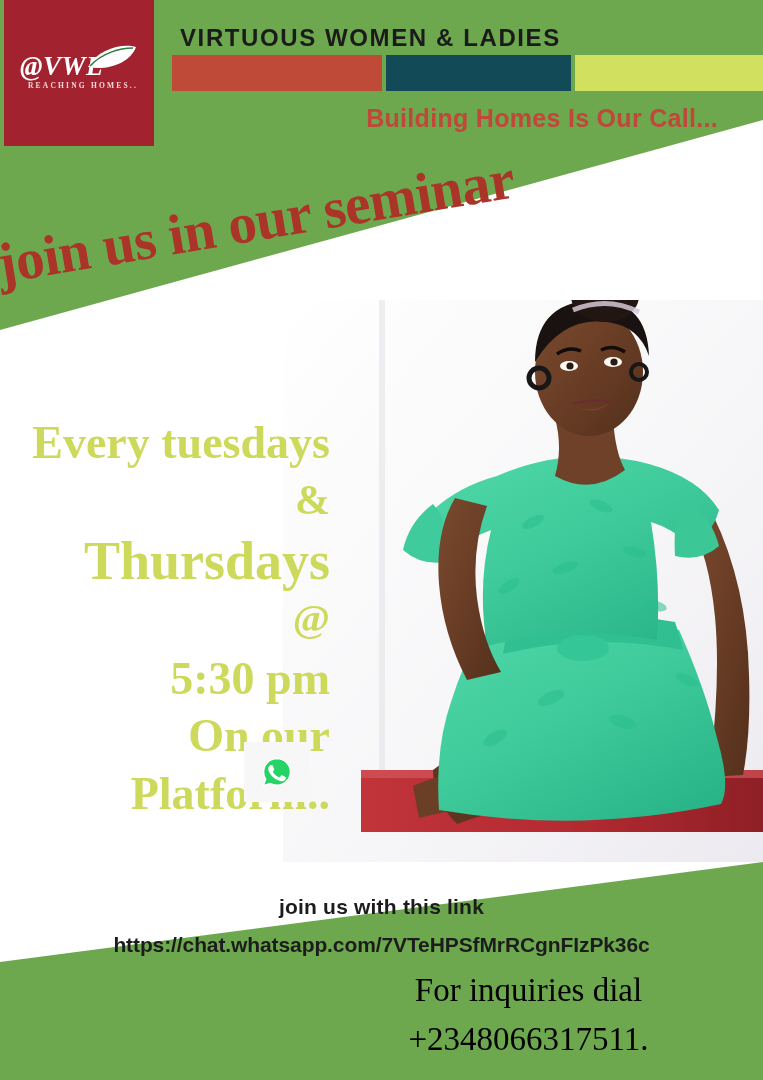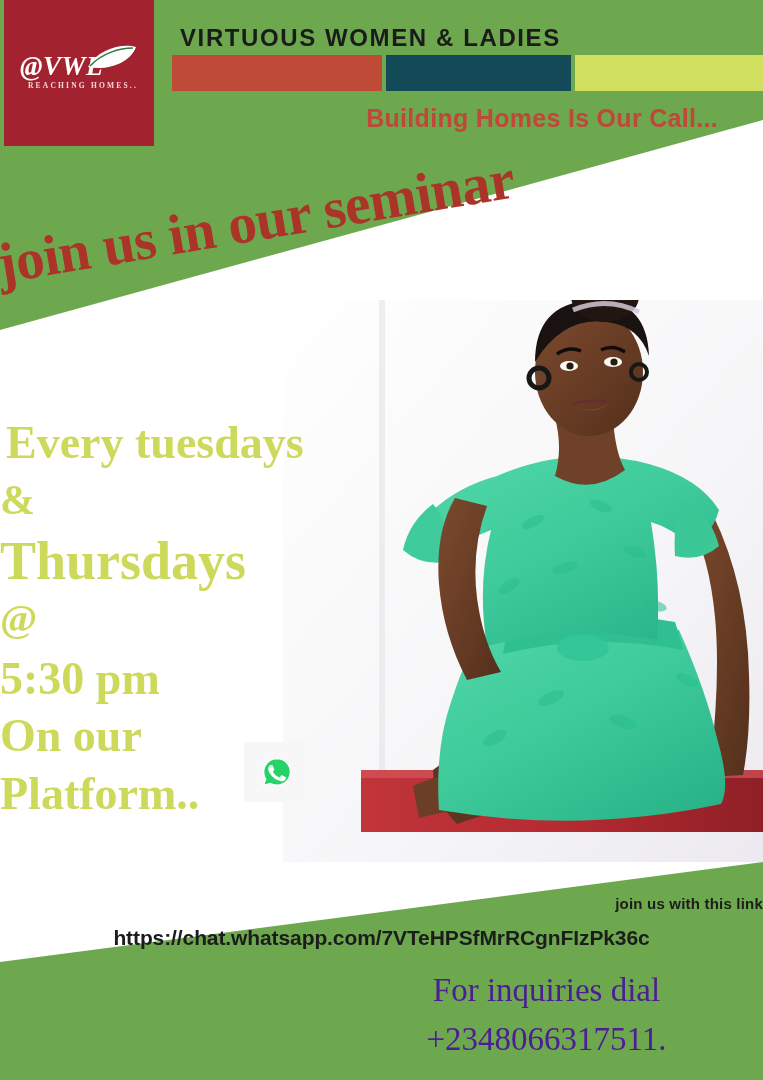--- a/index.html
+++ b/index.html
@@ -75,21 +75,21 @@
     transform:rotate(-9.5deg);transform-origin:left top;
     color:#aa3427;
     font-family:"Liberation Serif", serif;
     font-weight:700;font-size:57px;letter-spacing:-0.5px;
     white-space:nowrap;
   }
 
   
   .schedule{
     position:absolute;left:0;top:420px;width:330px;
-    text-align:left;
+    text-align:right;
     color:#cdd95a;
     font-family:"Liberation Serif", serif;
     font-weight:700;
     line-height:1.02;
   }
   .s-line{display:block;}
   .s-1{font-size:46px;margin-left:6px;}
   .s-2{font-size:42px;margin-top:12px;}
   .s-3{font-size:54px;margin-top:12px;}
   .s-4{font-size:40px;margin-top:10px;}
@@ -104,26 +104,26 @@
     display:flex;align-items:center;justify-content:center;
   }
   .wa-chip svg{width:32px;height:32px;display:block;}
 
   
   .link-block{
     position:absolute;left:0;top:895px;width:763px;
     text-align:center;color:#1c1c1c;
     font-family:"Liberation Sans", sans-serif;font-weight:700;
   }
-  .link-label{font-size:15px;letter-spacing:.2px;text-align:right;}
+  .link-label{font-size:21px;letter-spacing:.2px;}
   .link-url{font-size:21px;margin-top:14px;letter-spacing:-.1px;}
 
   .inquiry-block{
-    position:absolute;left:330px;top:972px;width:433px;
-    text-align:center;color:#4c1d95;
+    position:absolute;left:312px;top:972px;width:433px;
+    text-align:center;color:#000000;
     font-family:"Liberation Serif", serif;
     line-height:1.12;
   }
   .inq-1{font-size:33px;}
   .inq-2{font-size:33px;margin-top:12px;}
 </style>
 </head>
 <body>
 
 <div id="poster">

